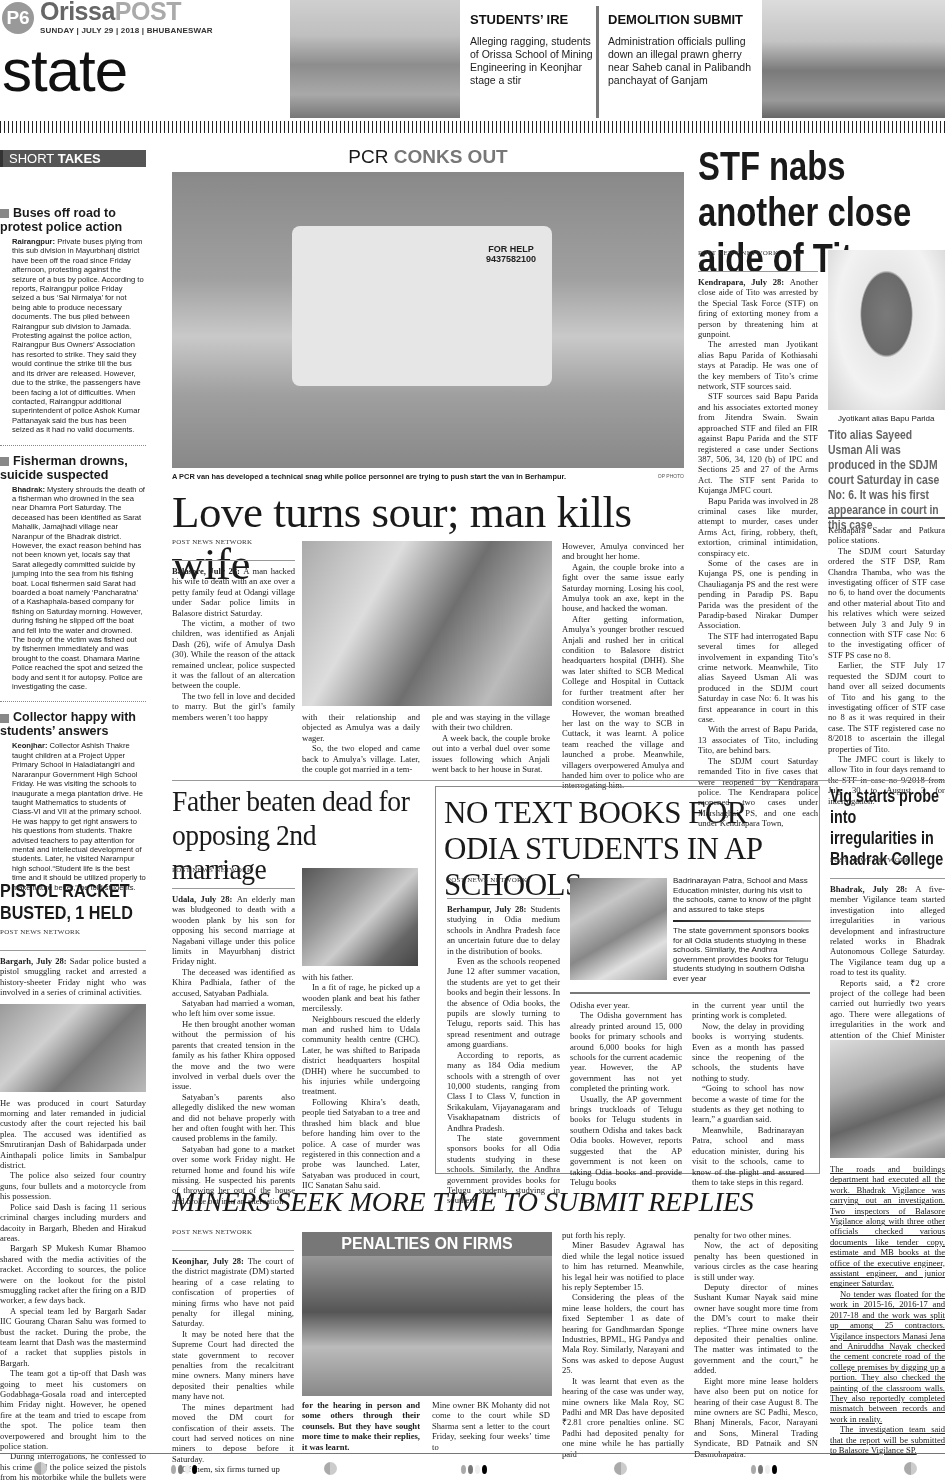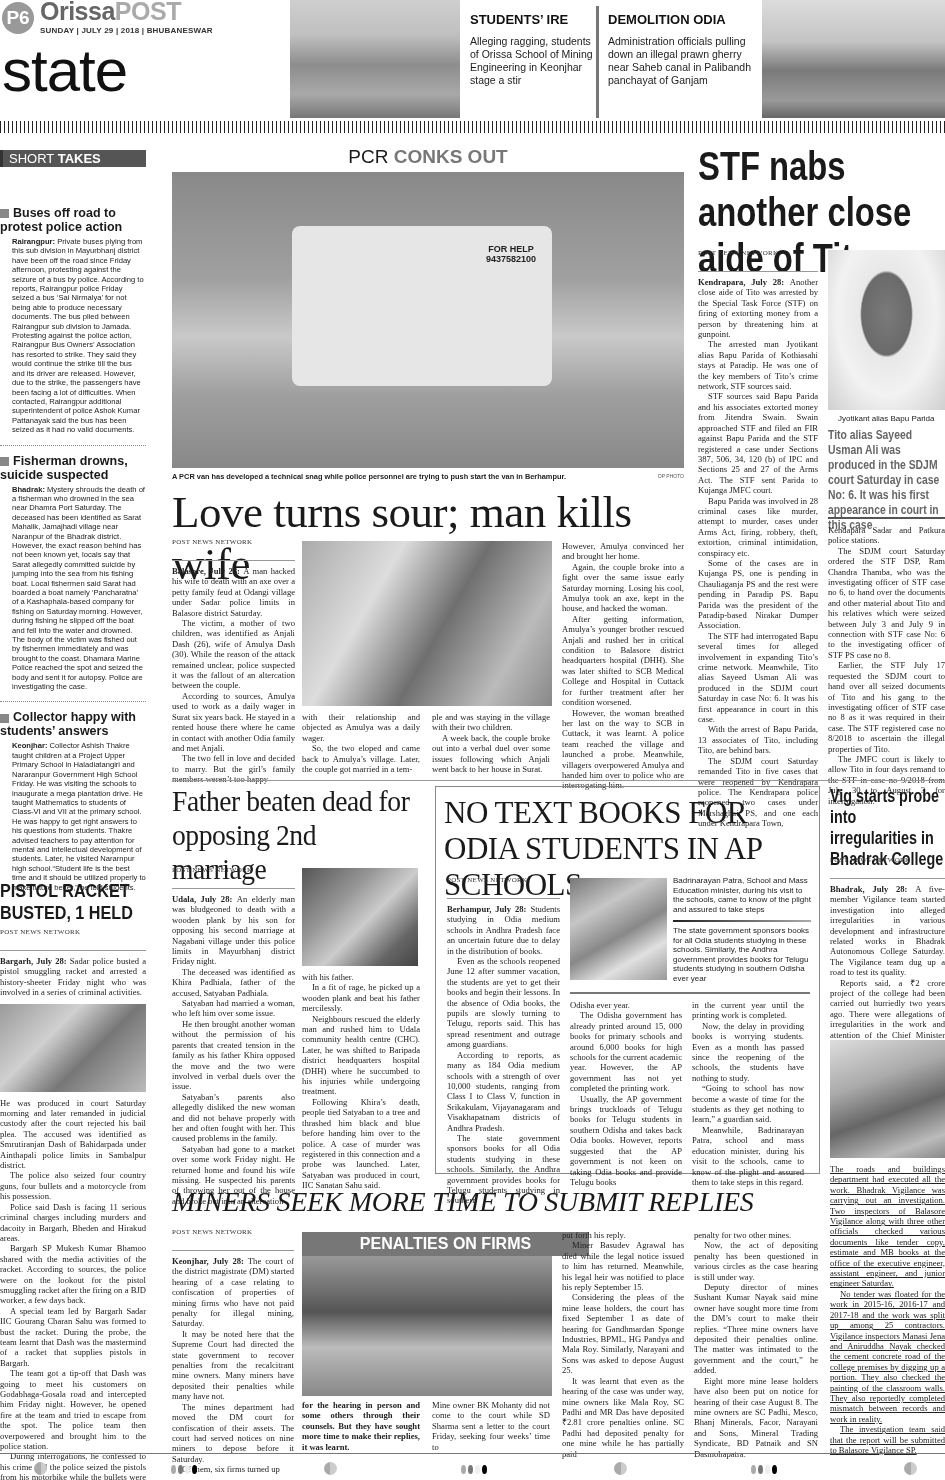--- a/index.html
+++ b/index.html
@@ -30,21 +30,21 @@
   <div class="abs sans" style="left:2px;top:36px;font-size:60px;font-weight:normal;letter-spacing:-1px;line-height:70px;color:#111;">state</div>
 </div>
 
 <div class="abs photo" style="left:290px;top:0;width:170px;height:118px;background:linear-gradient(180deg,#cfcfcf 0,#bfbfbf 30%,#8d8d8d 55%,#a9a9a9 80%,#777 100%);"></div>
 <div class="abs" style="left:470px;top:12px;width:125px;">
   <div class="sans" style="font-size:13px;font-weight:bold;color:#111;">STUDENTS’ IRE</div>
   <div class="sans" style="font-size:10.5px;line-height:13px;margin-top:8px;color:#222;">Alleging ragging, students of Orissa School of Mining Engineering in Keonjhar stage a stir</div>
 </div>
 <div class="abs" style="left:596px;top:6px;width:3px;height:112px;background:#777;"></div>
 <div class="abs" style="left:608px;top:12px;width:150px;">
-  <div class="sans" style="font-size:13px;font-weight:bold;color:#111;">DEMOLITION ODIA</div>
+  <div class="sans" style="font-size:13px;font-weight:bold;color:#111;">DEMOLITION SUBMIT</div>
   <div class="sans" style="font-size:10.5px;line-height:13px;margin-top:8px;color:#222;">Administration officials pulling down an illegal prawn gherry near Saheb canal in Palibandh panchayat of Ganjam</div>
 </div>
 <div class="abs photo" style="left:762px;top:0;width:183px;height:118px;background:linear-gradient(180deg,#dcdcdc 0,#c4c4c4 35%,#7a7a7a 60%,#9a9a9a 85%,#666 100%);"></div>
 
 <div class="abs" style="left:0;top:121px;width:945px;height:12px;background:repeating-linear-gradient(90deg,#222 0,#222 1.5px,#fff 1.5px,#fff 4px);"></div>
 
 <div class="abs" style="left:0;top:150px;width:146px;">
   <div class="sans" style="background:#555;color:#fff;font-size:13px;padding:1px 6px;border-left:3px solid #333;">
     <span>SHORT</span> <b>TAKES</b>
   </div>
@@ -89,21 +89,20 @@
 </div>
 <div class="abs sans" style="left:172px;top:472px;width:440px;font-size:7.4px;font-weight:bold;color:#222;">A PCR van has developed a technical snag while police personnel are trying to push start the van in Berhampur.</div>
 <div class="abs sans" style="left:640px;top:473px;width:44px;text-align:right;font-size:5px;color:#555;">OP PHOTO</div>
 
 <div class="abs ser" style="left:172px;top:486px;width:520px;font-size:45px;line-height:52px;letter-spacing:-0.5px;">Love turns sour; man kills wife</div>
 <div class="abs" style="left:172px;top:538px;width:123px;">
   <div class="byline">POST NEWS NETWORK</div>
   <div class="body-text" id="love-col1">
       <p class="first"><b class="dateline">Balasore, July 28: </b><span>A man hacked his wife to death with an axe over a petty family feud at Odangi village under Sadar police limits in Balasore district Saturday.</span></p>
       <p>The victim, a mother of two children, was identified as Anjali Dash (26), wife of Amulya Dash (30). While the reason of the attack remained unclear, police suspected it was the fallout of an altercation between the couple.</p>
-      <p>According to sources, Amulya used to work as a daily wager in Surat six years back. He stayed in a rented house there where he came in contact with another Odia family and met Anjali.</p>
       <p>The two fell in love and decided to marry. But the girl’s family members weren’t too happy</p>
     </div>
 </div>
 <div class="abs photo" style="left:302px;top:541px;width:250px;height:165px;background:linear-gradient(120deg,#aaa,#ddd 30%,#6f6f6f 55%,#bbb 80%,#888);"></div>
 <div class="abs body-text" id="love-col2" style="left:302px;top:712px;width:118px;">
     <p class="first">with their relationship and objected as Amulya was a daily wager.</p>
     <p>So, the two eloped and came back to Amulya’s village. Later, the couple got married in a tem-</p>
   </div>
 <div class="abs body-text" id="love-col3" style="left:432px;top:712px;width:118px;">
     <p class="first">ple and was staying in the village with their two children.</p>
@@ -212,21 +211,21 @@
 <div class="abs ser" style="left:172px;top:1184px;width:650px;font-size:28px;font-style:italic;line-height:36px;letter-spacing:-0.3px;">MINERS SEEK MORE TIME TO SUBMIT REPLIES</div>
 <div class="abs" style="left:172px;top:1228px;width:122px;">
   <div class="byline">POST NEWS NETWORK</div>
   <div class="body-text" id="miners-col1">
       <p class="first"><b class="dateline">Keonjhar, July 28: </b><span>The court of the district magistrate (DM) started hearing of a case relating to confiscation of properties of mining firms who have not paid penalty for illegal mining, Saturday.</span></p>
       <p>It may be noted here that the Supreme Court had directed the state government to recover penalties from the recalcitrant mine owners. Many miners have deposited their penalties while many have not.</p>
       <p>The mines department had moved the DM court for confiscation of their assets. The court had served notices on nine miners to depose before it Saturday.</p>
       <p>Of them, six firms turned up</p>
     </div>
 </div>
-<div class="abs sans" style="left:302px;top:1232px;width:287px;height:24px;background:#777;color:#fff;text-align:center;font-size:16px;font-weight:bold;line-height:24px;">PENALTIES ON FIRMS</div>
+<div class="abs sans" style="left:302px;top:1232px;width:250px;height:24px;background:#777;color:#fff;text-align:center;font-size:16px;font-weight:bold;line-height:24px;">PENALTIES ON FIRMS</div>
 <div class="abs photo" style="left:302px;top:1256px;width:250px;height:140px;background:linear-gradient(180deg,#999,#555 40%,#bbb 65%,#888);"></div>
 <div class="abs body-text" id="miners-col2" style="left:302px;top:1400px;width:118px;font-weight:bold;">
     <p class="first">for the hearing in person and some others through their counsels. But they have sought more time to make their replies, it was learnt.</p>
   </div>
 <div class="abs body-text" id="miners-col3" style="left:432px;top:1400px;width:118px;">
     <p class="first">Mine owner BK Mohanty did not come to the court while SD Sharma sent a letter to the court Friday, seeking four weeks’ time to</p>
   </div>
 <div class="abs body-text" id="miners-col4" style="left:562px;top:1230px;width:122px;">
     <p class="first">put forth his reply.</p>
     <p>Miner Basudev Agrawal has died while the legal notice issued to him has returned. Meanwhile, his legal heir was notified to place his reply September 15.</p>

